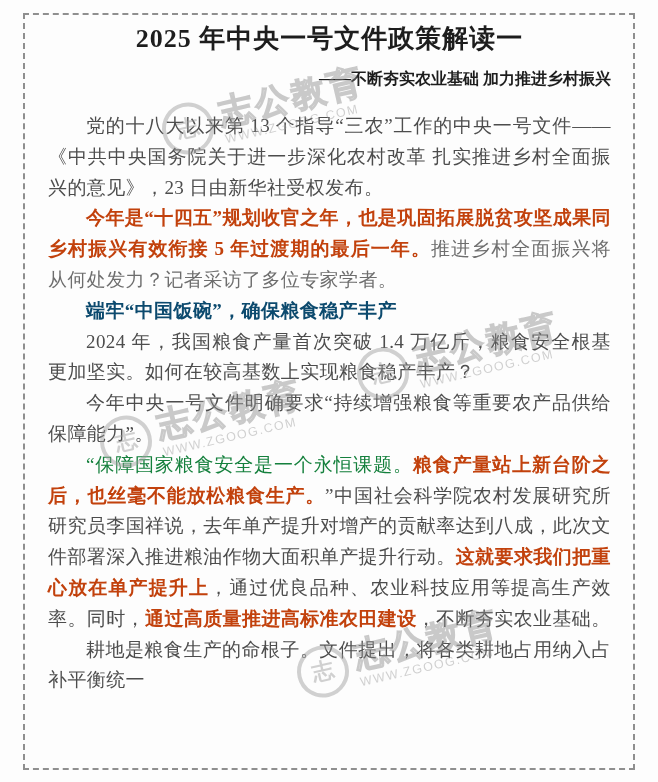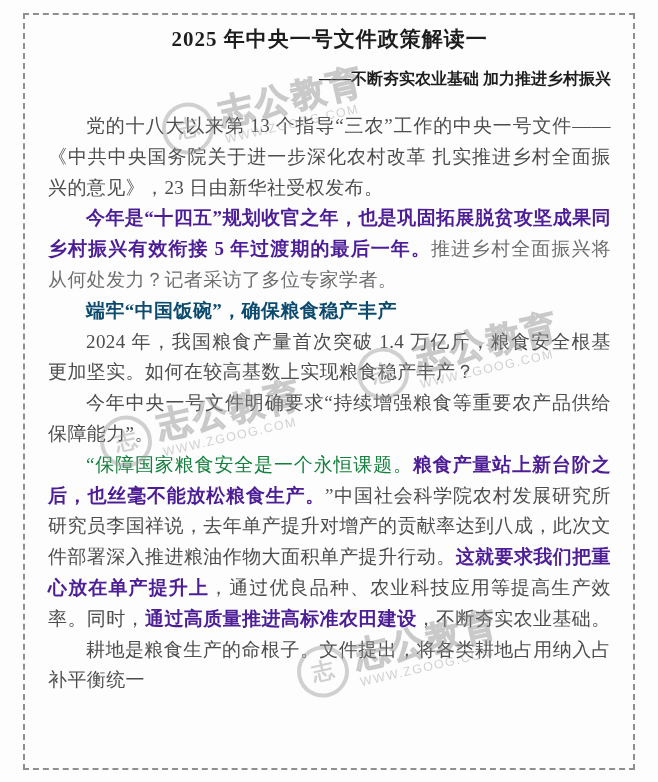--- a/index.html
+++ b/index.html
@@ -14,36 +14,36 @@
     position:absolute; left:23px; top:13px;
     width:608px; height:753px;
     border:2px dashed #8f8f8f;
     background:transparent;
   }
   .content {
     position:absolute; left:48px; top:13px; width:563px; z-index:1;
   }
   .title {
     margin:14px 0 0 0;
-    font-size:21px; font-weight:700; color:#1d1d1d;
+    font-size:26px; font-weight:700; color:#1d1d1d;
     text-align:center; line-height:24px; letter-spacing:1px;
   }
   .subtitle {
     margin:16px 0 0 0;
     font-size:16px; font-weight:700; color:#1d1d1d;
     text-align:right; line-height:24px;
   }
   .body-text {
     margin-top:20px;
     font-size:19px; line-height:30.8px;
     text-align:justify; letter-spacing:0.4px;
   }
   .body-text p { margin:0; text-indent:2em; }
   .t-head  { font-weight:700; color:#0c4a6e; }
-  .t-bold  { font-weight:700; color:#4c1d95; }
+  .t-bold  { font-weight:700; color:#c2410c; }
   .t-dark  { font-weight:400; color:#15803d; }
   .t-med   { font-weight:400; color:#4d4d4d; }
   .t-light { font-weight:400; color:#6e6e6e; }
 
   
   .wm {
     position:absolute; z-index:2;
     display:flex; align-items:center; gap:8px;
     transform:rotate(-13deg);
     opacity:0.45; pointer-events:none;

